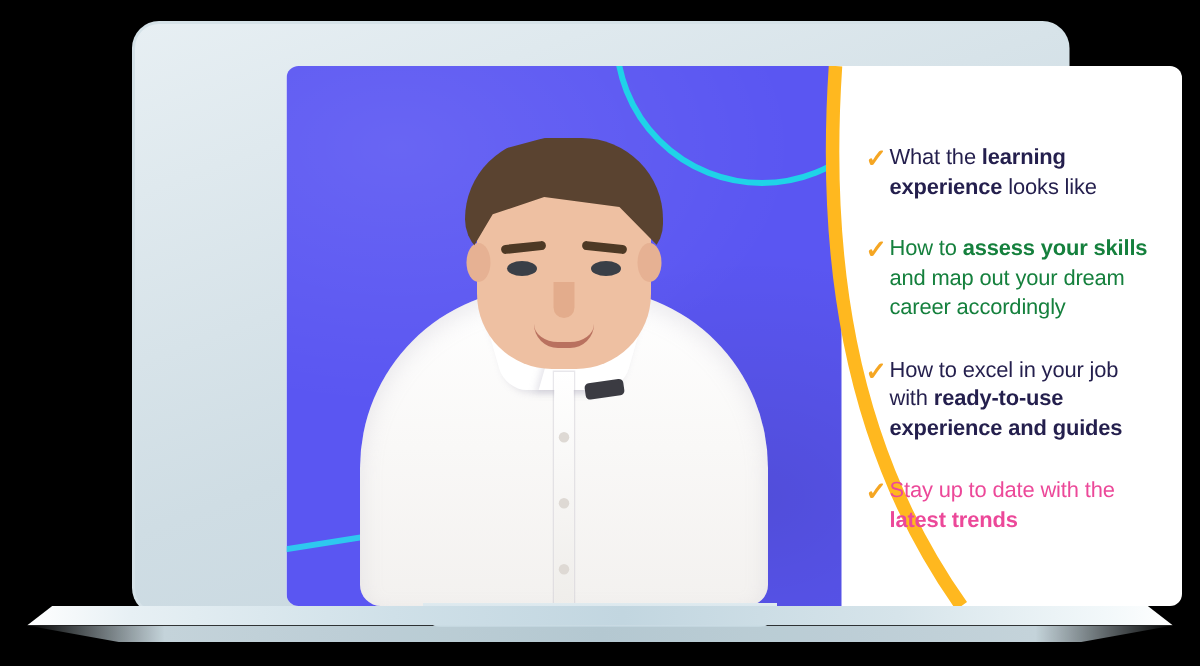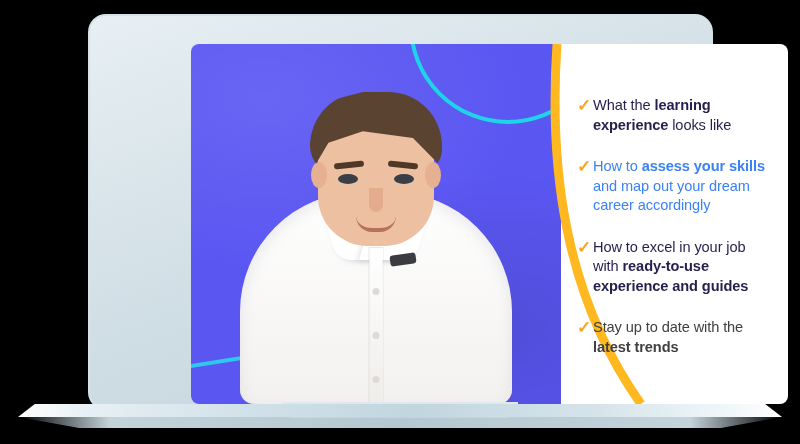--- a/index.html
+++ b/index.html
@@ -135,29 +135,29 @@
         <path d="M66,0 C58,120 72,250 150,360" fill="none" stroke="#ffb81f" stroke-width="9"></path>
       </svg>
 
       <div id="bullets">
           <div class="bullet">
             <span class="check" style="color: rgb(245, 166, 35);">✓</span>
             <span class="btext" style="color: rgb(36, 31, 77);"><span>What the </span><b>learning experience</b><span> looks like</span></span>
           </div>
           <div class="bullet">
             <span class="check" style="color: rgb(245, 166, 35);">✓</span>
-            <span class="btext" style="color: #3b82f6;"><span>How to </span><b>assess your skills</b><span> and map out your dream career accordingly</span></span>
+            <span class="btext" style="color: #15803d;"><span>How to </span><b>assess your skills</b><span> and map out your dream career accordingly</span></span>
           </div>
           <div class="bullet">
             <span class="check" style="color: rgb(245, 166, 35);">✓</span>
             <span class="btext" style="color: rgb(36, 31, 77);"><span>How to excel in your job with </span><b>ready-to-use experience and guides</b></span>
           </div>
           <div class="bullet">
             <span class="check" style="color: rgb(245, 166, 35);">✓</span>
-            <span class="btext" style="color: #404040;"><span>Stay up to date with the </span><b>latest trends</b></span>
+            <span class="btext" style="color: #ec4899;"><span>Stay up to date with the </span><b>latest trends</b></span>
           </div>
         </div>
 
     </div>
   </div>
 
   <div id="base">
     <div id="trackpad"></div>
     <div id="base-top"></div>
     <div id="base-shadow"></div>

